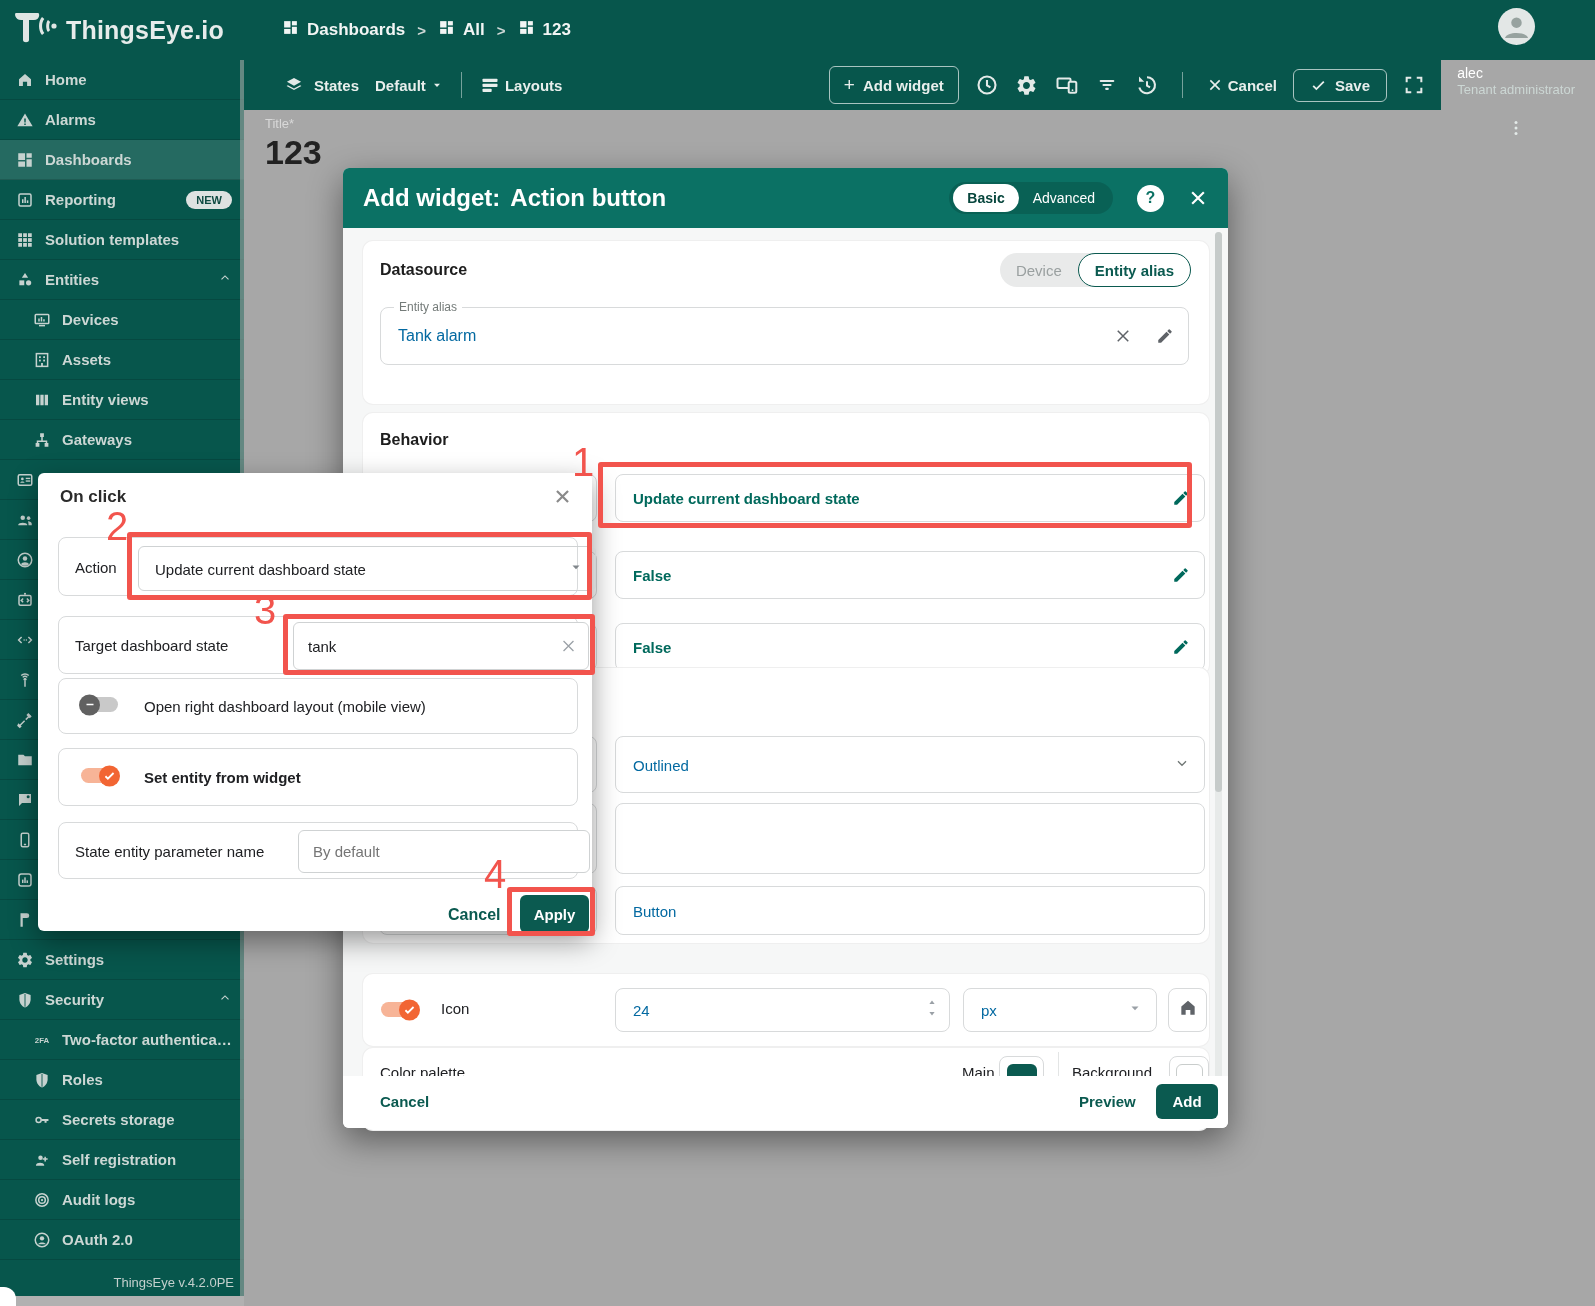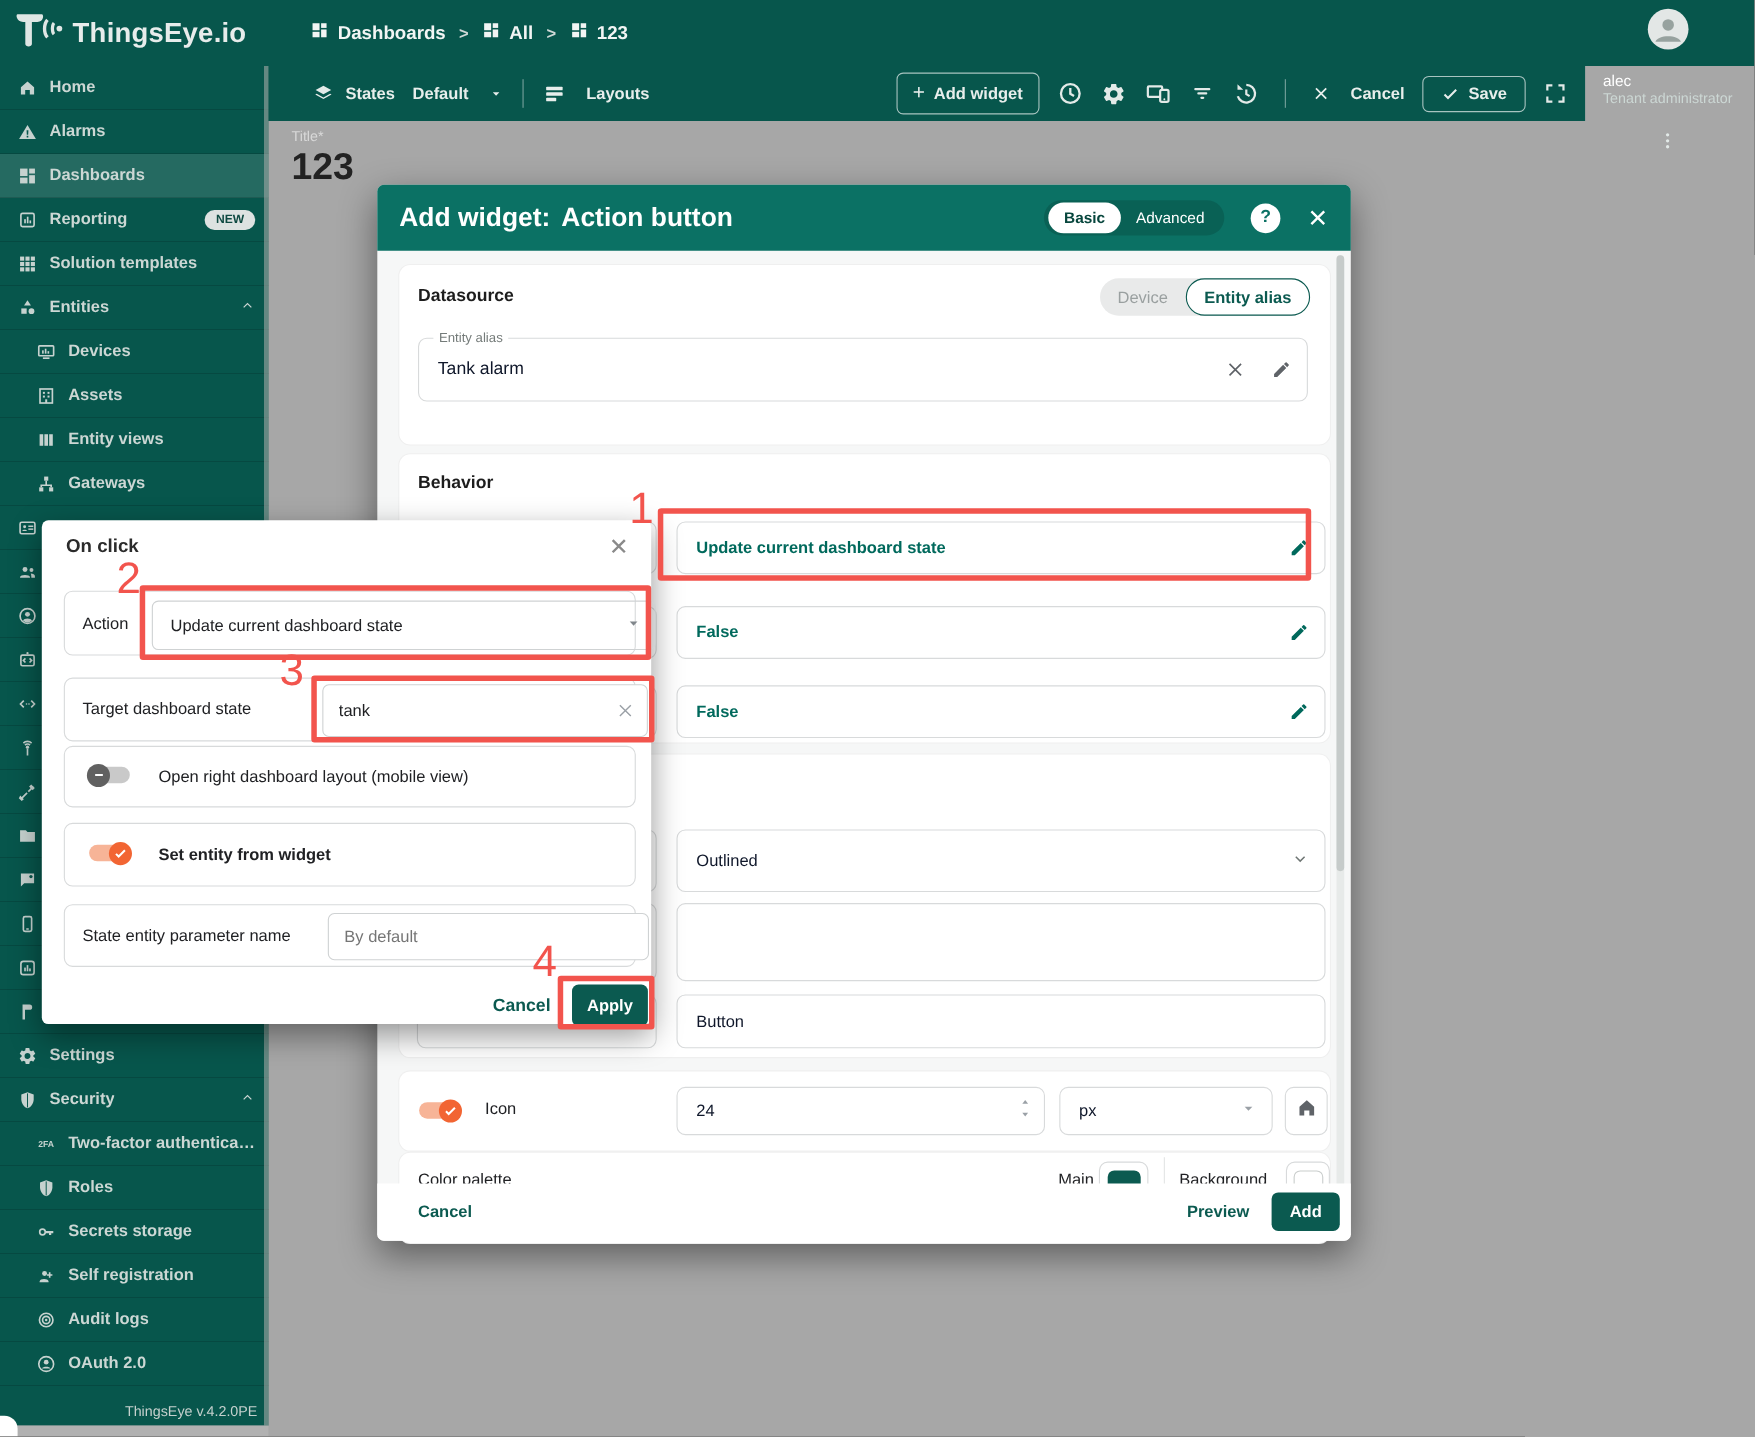--- a/index.html
+++ b/index.html
@@ -21,21 +21,21 @@
   .userblock { line-height:1.25; }
   .user-name { font-size:14px; color:#fff; }
   .user-role { font-size:13px; color:#ccd7d4; }
 
   
   .toolbar { position:absolute; left:244px; top:60px; width:1197px; height:50px; background:#07564c; z-index:5; display:flex; align-items:center; color:#e8eeec;text-align:right; }
   .tb-left { display:flex; align-items:center; gap:10px; padding-left:40px; font-size:15px; font-weight:600; }
   .tb-right { margin-left:auto; display:flex; align-items:center; gap:16px; padding-right:16px; font-size:15px; font-weight:600; }
   .tb-divider { width:1px; height:26px; background:rgba(255,255,255,.45); margin:0 8px; }
   .tb-btn { display:flex; align-items:center; gap:8px; border:1px solid rgba(255,255,255,.65); border-radius:6px; padding:7px 14px; cursor:pointer; }
-  .tb-text-btn { display:flex; align-items:center; gap:19px; cursor:pointer; }
+  .tb-text-btn { display:flex; align-items:center; gap:5px; cursor:pointer; }
 
   
   .sidebar { position:absolute; left:0; top:60px; width:244px; height:1236px; background:#07564c; z-index:4; color:#ccd7d4; }
   .gutter { position:absolute; left:240px; top:60px; width:4px; height:1236px; background:#97a3a0; opacity:.65; z-index:4; }
   .sb-item { height:40px; display:flex; align-items:center; gap:11px; padding-left:16px; padding-right:12px; border-bottom:1px solid rgba(0,0,0,.14); font-size:15px; font-weight:600; cursor:pointer; position:relative; }
   .sb-item.sub { padding-left:33px; }
   .sb-item.active { background:rgba(255,255,255,.12); }
   .sb-ic { width:18px; height:18px; flex:0 0 18px; display:flex; align-items:center; justify-content:center; color:#c6d2cf; }
   .sb-label { white-space:nowrap; overflow:hidden; text-overflow:ellipsis; }
   .sb-caret { margin-left:auto; color:#c6d2cf; }
@@ -56,21 +56,21 @@
   .modal-title { font-size:24px; font-weight:700; display:flex; gap:10px; }
   .mh-right { margin-left:auto; display:flex; align-items:center; gap:24px; }
   .tab-pill { background:rgba(0,0,0,.14); border-radius:17px; height:32px; display:flex; align-items:center; padding:0 4px; }
   .tab { font-size:14px; padding:6px 14px; cursor:pointer; }
   .tab.sel { background:#fff; color:#07463d; font-weight:700; border-radius:15px; }
   .help-circle { width:27px; height:27px; border-radius:50%; background:#fff; color:#0b7164; font-weight:700; font-size:16px; display:flex; align-items:center; justify-content:center; cursor:pointer; }
 
   .card { position:absolute; left:20px; width:846px; background:#fff; border-radius:10px; box-shadow:0 0 0 1px #efefef; }
   .card-h { font-size:16px; font-weight:700; color:#1d1d1d; }
   .field { position:absolute; border:1px solid #d8dadb; border-radius:8px; background:#fff; }
-  .field .val { position:absolute; left:17px; top:50%; transform:translateY(-50%); font-size:15px; color:#0f172a; }
+  .field .val { position:absolute; left:17px; top:50%; transform:translateY(-50%); font-size:15px; color:#0369a1; }
   .field .val.teal { color:#00695c; font-weight:600; }
   .notch { position:absolute; top:-8px; left:13px; background:#fff; padding:0 5px; font-size:12px; color:#747b79; }
   .pencil { position:absolute; right:14px; top:50%; transform:translateY(-50%); cursor:pointer; }
   .ghost { position:absolute; border:1px solid #d8dadb; border-radius:8px; background:#fff; }
   .chev { position:absolute; right:14px; top:50%; transform:translateY(-50%); color:#6f7674; }
   .scrollbar { position:absolute; right:6px; top:64px; width:7px; height:862px; background:#e7eae9; border-radius:4px; }
   .scroll-thumb { position:absolute; left:0; top:0; width:7px; height:560px; background:#c6cbca; border-radius:4px; }
 
   .seg { display:flex; align-items:center; background:#e9eaea; border-radius:17px; height:34px; }
   .seg-off { padding:0 16px; color:#9aa0a0; font-size:15px; cursor:pointer; }
@@ -683,21 +683,21 @@
             <span class="val teal">False</span>
     <span class="icon-btn pencil" style="color:#00695c;">
       <svg width="18" height="18" viewBox="0 0 24 24" fill="currentColor">
                 <path d="M3 17.2V21h3.8L17.8 10 14 6.2 3 17.2zM20.7 7.1a1 1 0 000-1.4l-2.4-2.4a1 1 0 00-1.4 0L15 5.2 18.8 9z"></path>
               </svg>
     </span>
           </div>
         </div>
     </div>
 
-    <div class="card" style="top:518px; height:275px;">
+    <div class="card" style="top:500px; height:275px;">
       <div class="ghost" style="left:16px; top:68px; width:218px; height:57px;"></div>
       <div class="field" style="left:252px; top:68px; width:590px; height:57px;">
         <span class="val">Outlined</span>
         <span class="chev">
           <svg width="16" height="16" viewBox="0 0 24 24">
               <path d="M6 9.5l6 6 6-6" fill="none" stroke="currentColor" stroke-width="2"></path>
             </svg>
         </span>
       </div>
       <div class="ghost" style="left:16px; top:135px; width:218px; height:71px;"></div>

